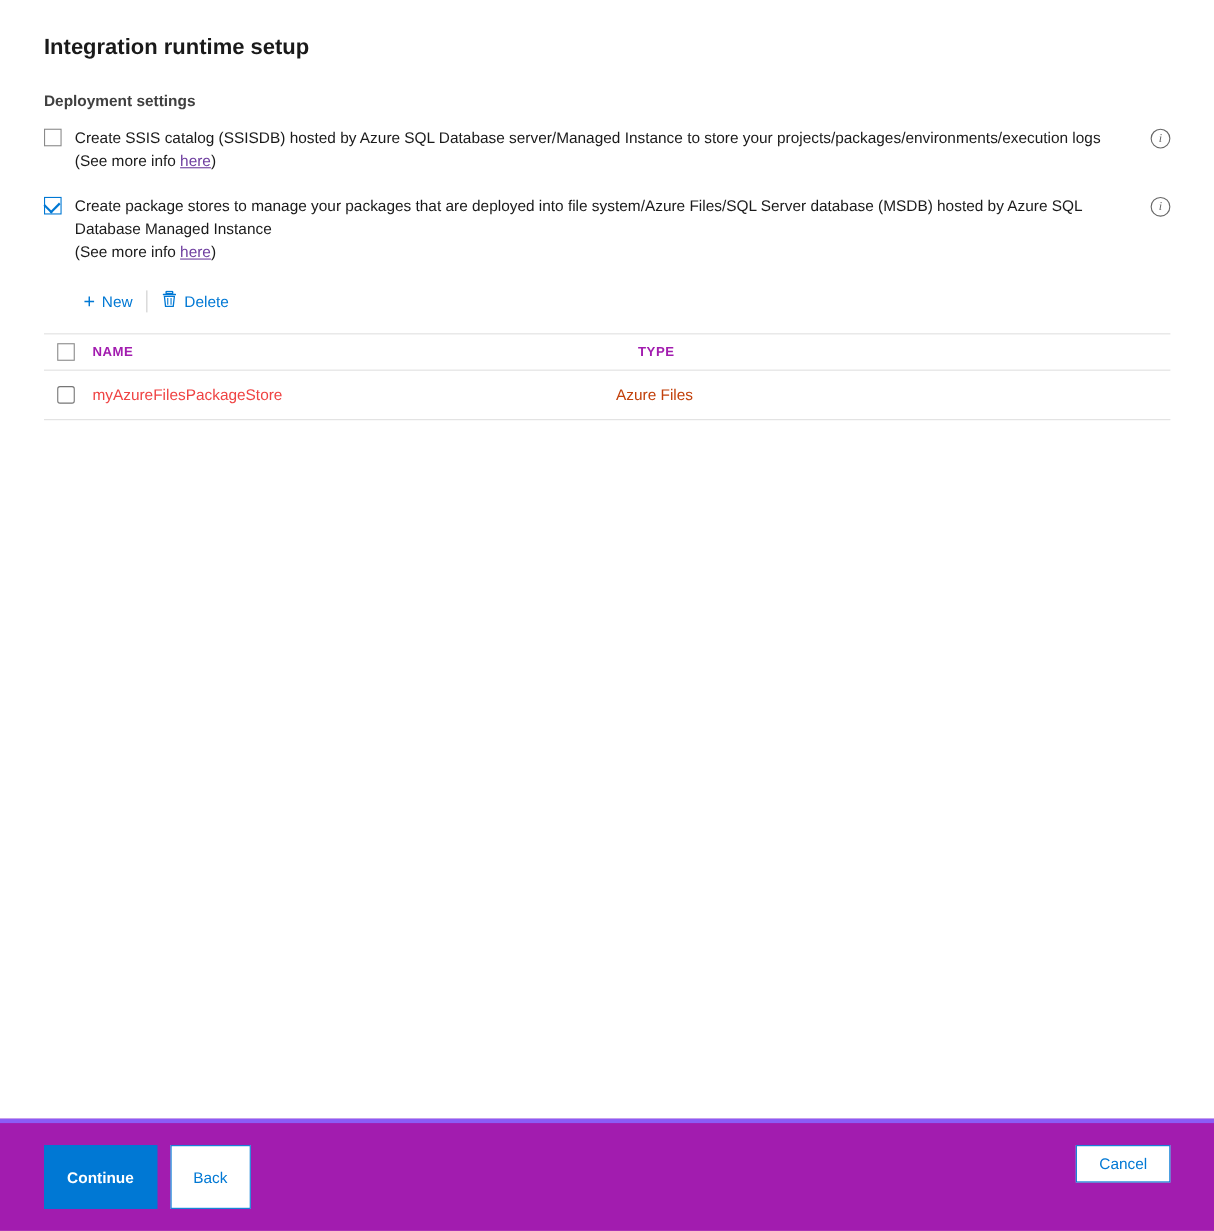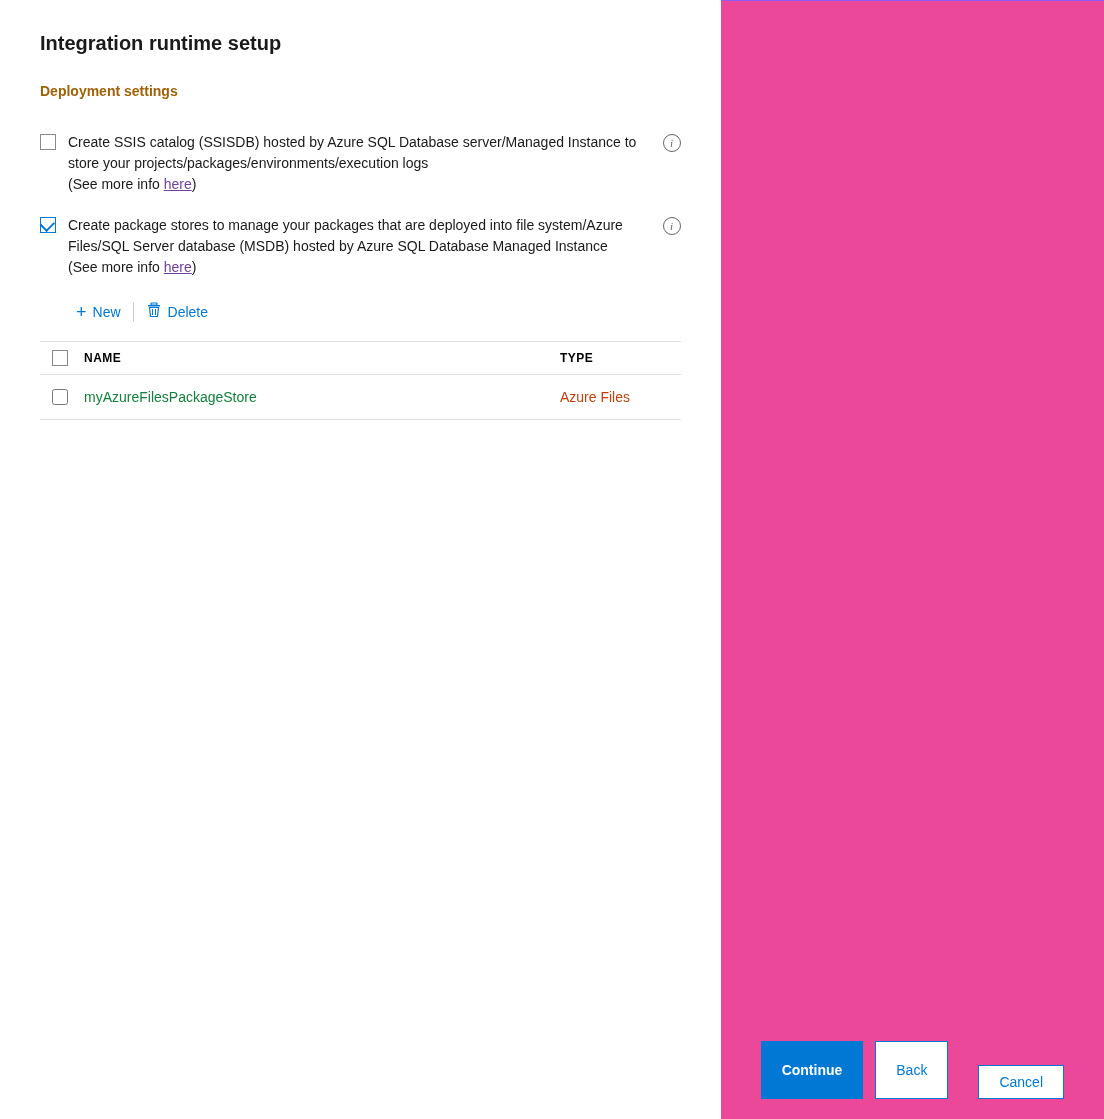--- a/index.html
+++ b/index.html
@@ -16,41 +16,41 @@
       justify-content: center;
       align-items: center;
       min-height: 100vh;
     }
 
     .dialog-container {
       background: #ffffff;
       width: 1104px;
       min-height: 1119px;
       display: flex;
-      flex-direction: row;
+      flex-direction: column;
       position: relative;
     }
 
     .dialog-content {
       flex: 1;
       padding: 32px 40px 32px 40px;
     }
 
     .page-title {
       font-size: 20px;
       font-weight: 600;
       color: #1a1a1a;
       margin-bottom: 28px;
     }
 
     .section-title {
       font-size: 14px;
       font-weight: 700;
-      color: #a16207;
-      margin-bottom: 33px;
+      color: #404040;
+      margin-bottom: 16px;
     }
 
     .checkbox-row {
       display: flex;
       align-items: flex-start;
       margin-bottom: 20px;
       gap: 12px;
     }
 
     .checkbox-wrapper {
@@ -173,64 +173,65 @@
       height: 16px;
       border: 1.5px solid #8a8a8a;
       background: #ffffff;
       flex-shrink: 0;
       cursor: pointer;
     }
 
     .table-header-col {
       font-size: 12px;
       font-weight: 600;
-      color: #000000;
+      color: #a21caf;
       text-transform: uppercase;
       letter-spacing: 0.04em;
     }
 
     .table-header-col.name-col {
       flex: 0 0 460px;
     }
 
     .table-header-col.type-col {
       flex: 1;
+      margin-left: 20px;
     }
 
     .table-row {
       display: flex;
       align-items: center;
       padding: 14px 12px;
       border-bottom: 1px solid #e0e0e0;
       gap: 16px;
     }
 
     .row-checkbox {
       width: 16px;
       height: 16px;
       flex-shrink: 0;
     }
 
     .row-name {
       flex: 0 0 460px;
-      color: #15803d;
+      color: #ef4444;
     }
 
     .row-type {
       flex: 1;
       color: #c2410c;
     }
 
     .dialog-footer {
-      border-top: 1px solid #8b5cf6;
+      border-top: 4px solid #8b5cf6;
       padding: 20px 40px;
       display: flex;
-      align-items: flex-end;
+      align-items: flex-start;
       justify-content: space-between;
-      background: #ec4899;
+      background: #a21caf;
     }
 
     .footer-left {
       display: flex;
       gap: 12px;
     }
 
     .btn-primary {
       background: #0078d4;
       color: #ffffff;

